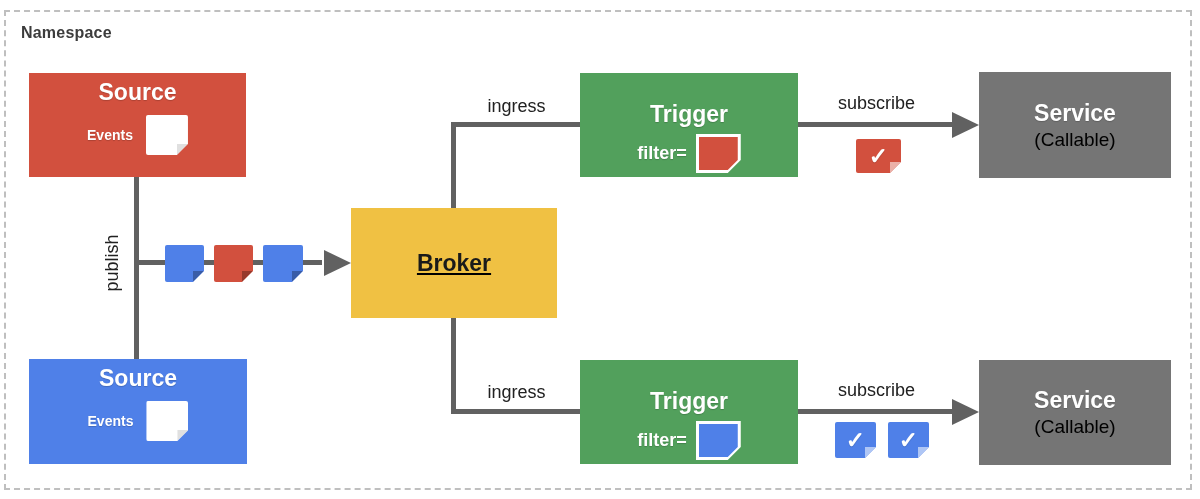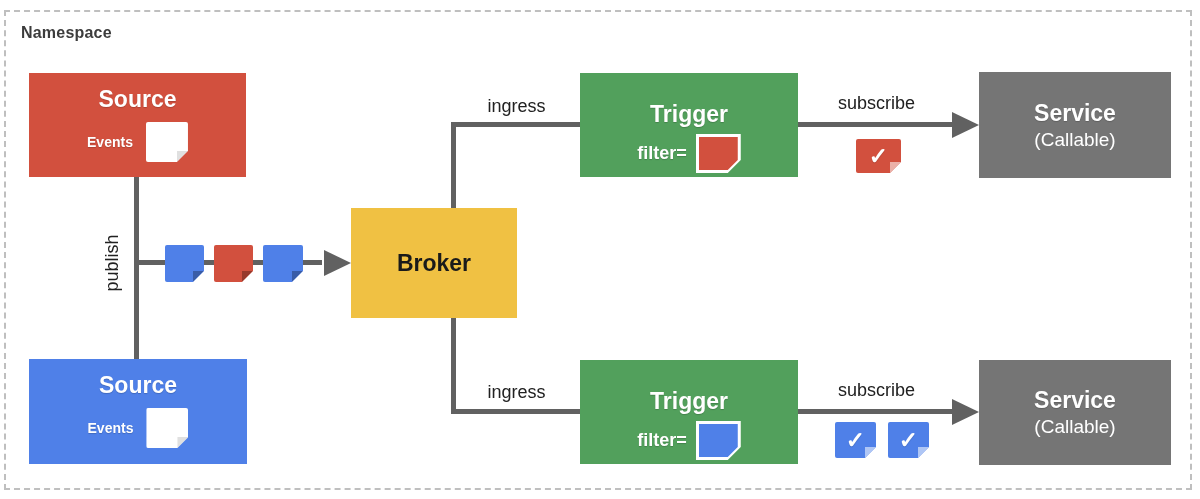--- a/index.html
+++ b/index.html
@@ -16,42 +16,42 @@
   .ns-label {
     position:absolute; left:21px; top:24px;
     font-size:16px; font-weight:bold; color:#3c3c3c; letter-spacing:.2px;
   }
   
   .node { position:absolute; box-sizing:border-box; }
   .node .title {
     width:100%; text-align:center; color:#ffffff; font-weight:bold;
     font-size:23px; text-shadow:0 1px 1px rgba(0,0,0,.18);
   }
-  .src { padding-top:13px; }
+  .src { padding-top:6px; }
   .src .row { display:flex; align-items:center; justify-content:center; gap:13px; margin-top:9px; }
   .src .sub-label { color:#fff; font-weight:bold; font-size:14px; text-shadow:0 1px 1px rgba(0,0,0,.18); }
   .source-top { left:29px; top:73px; width:217px; height:104px; background:#d2503e; }
   .source-bottom { left:29px; top:359px; width:218px; height:105px; background:#4f80e8; }
   .broker-box {
-    left:351px; top:208px; width:166px; height:110px; background:#f0c143;
-    display:flex; align-items:center; justify-content:center;
+    left:351px; top:208px; width:206px; height:110px; background:#f0c143;
+    display:flex; align-items:center; justify-content:center;text-decoration:underline;
   }
   .broker-box .title { color:#1a1a1a; text-shadow:none; }
   .trigger { background:#52a05c; padding-top:28px; }
   .trigger-top { left:580px; top:73px; width:218px; height:104px; }
   .trigger-bottom { left:580px; top:360px; width:218px; height:104px; }
   .trigger .row { display:flex; align-items:center; justify-content:center; gap:9px; margin-top:6px; }
   .trigger .sub-label { color:#fff; font-weight:bold; font-size:18px; text-shadow:0 1px 1px rgba(0,0,0,.18); }
   .service {
     background:#757575; display:flex; flex-direction:column;
     align-items:center; justify-content:center;
   }
   .service-top { left:979px; top:72px; width:192px; height:106px; }
   .service-bottom { left:979px; top:360px; width:192px; height:105px; }
-  .service .subtitle { color:#ffffff; font-size:19px; margin-top:2px; }
+  .service .subtitle { color:#000000; font-size:19px; margin-top:2px; }
 
   
   .line { position:absolute; background:#616161; }
   .v-publish { left:134px; top:176px; width:5px; height:184px; }
   .h-stream  { left:136px; top:260px; width:186px; height:5px; }
   .v-top     { left:451px; top:122px; width:5px; height:87px; }
   .h-ingress-top { left:451px; top:122px; width:129px; height:5px; }
   .h-subscribe-top { left:798px; top:122px; width:156px; height:5px; }
   .v-bottom  { left:451px; top:317px; width:5px; height:97px; }
   .h-ingress-bottom { left:451px; top:409px; width:129px; height:5px; }

